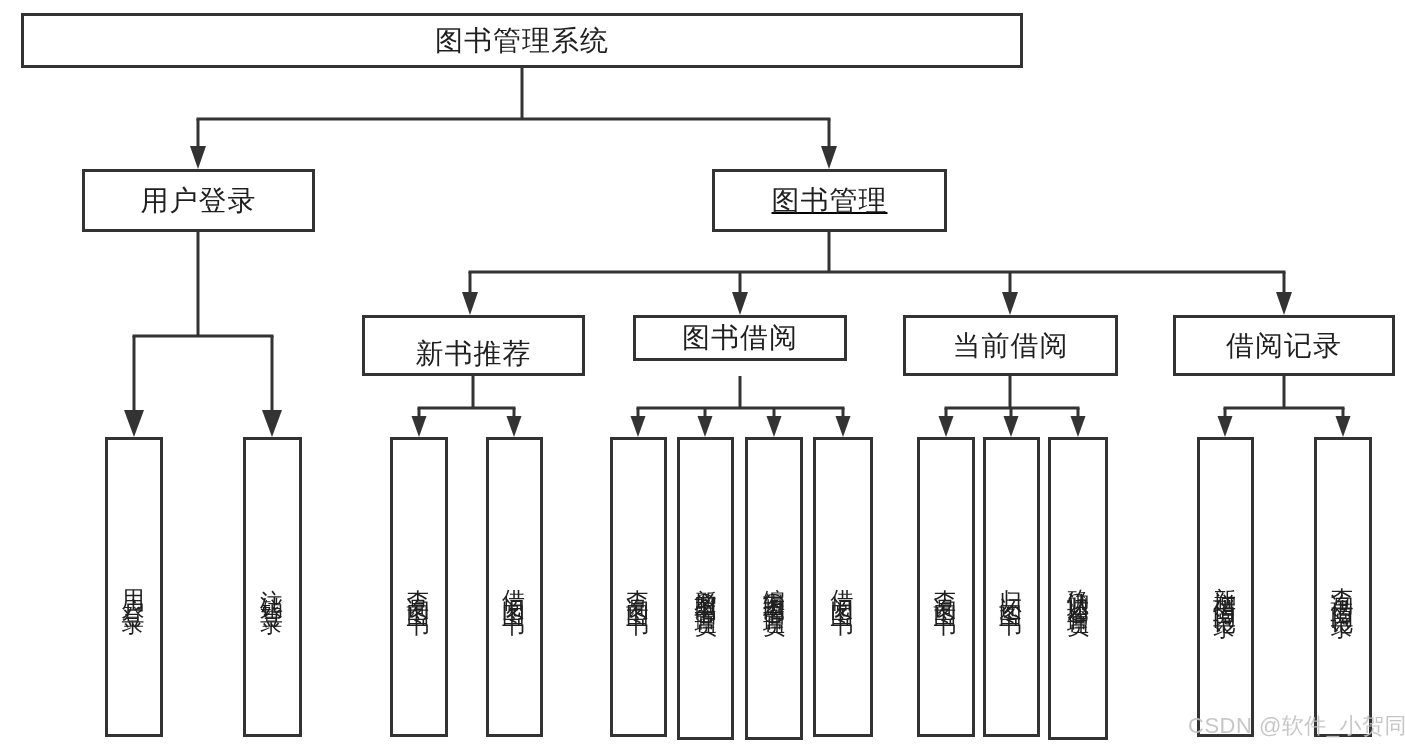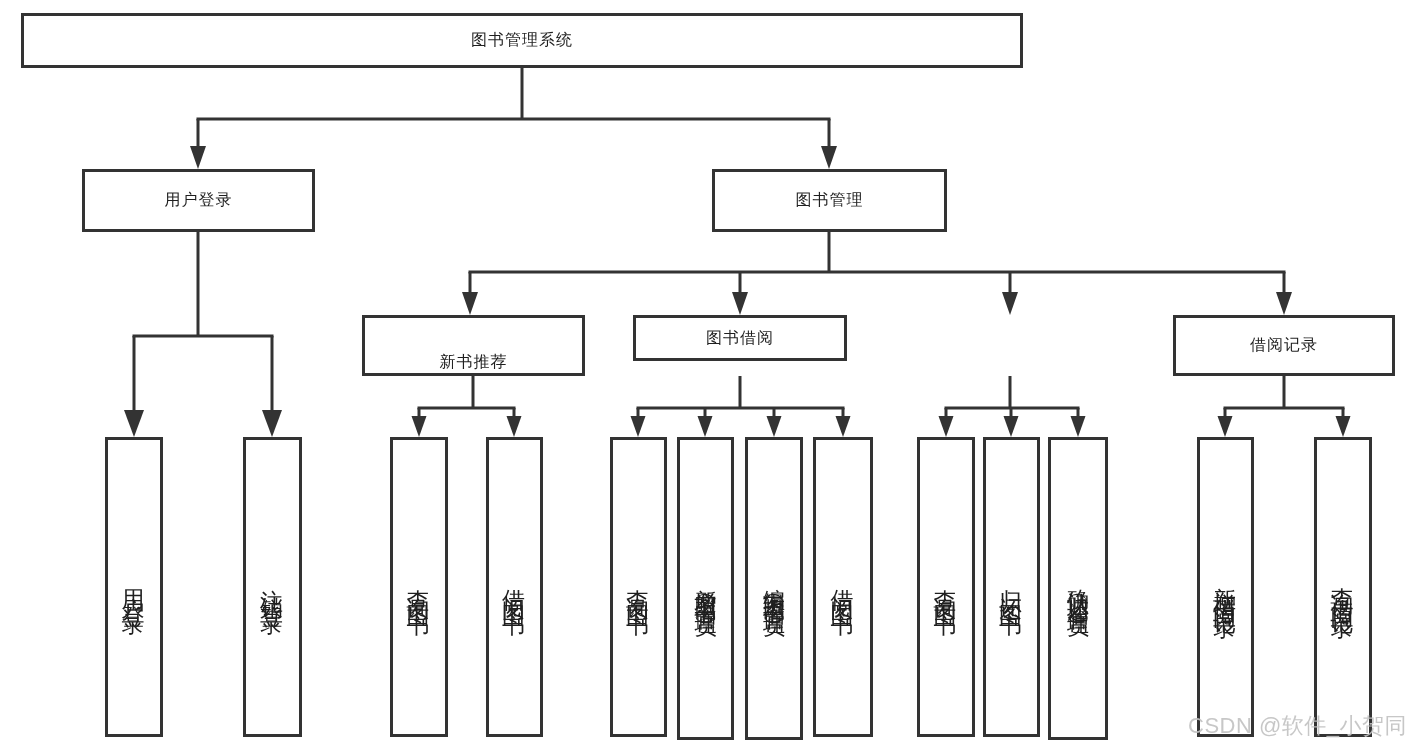--- a/index.html
+++ b/index.html
@@ -25,21 +25,21 @@
     position: absolute;
     background: #ffffff;
     border: 3px solid #333333;
     display: flex;
     align-items: center;
     justify-content: center;
     z-index: 1;
   }
 
   .hlabel {
-    font-size: 16px;
+    font-size: 28px;
     color: #1f1f1f;
     letter-spacing: 1px;
     white-space: nowrap;
   }
 
   .vlabel {
     writing-mode: vertical-rl;
     text-orientation: mixed;
     font-size: 23px;
     color: #1f1f1f;
@@ -137,30 +137,33 @@
     </g>
   </svg>
 
   <div class="node" style="left:21px; top:13px; width:1002px; height:55px;">
     <span class="hlabel">图书管理系统</span>
   </div>
 
   <div class="node" style="left:82px; top:169px; width:233px; height:63px;">
     <span class="hlabel">用户登录</span>
   </div>
-  <div class="node" style="left:712px; top:169px; width:235px; height:63px;">
+  <div class="node" style="left:712px; top:169px; width:235px; height:63px;text-decoration:underline;">
     <span class="hlabel">图书管理</span>
   </div>
 
   <div class="node" style="left:362px; top:315px; width:223px; height:61px;align-items:flex-end;">
     <span class="hlabel">新书推荐</span>
   </div>
   <div class="node" style="left:633px; top:315px; width:214px; height:46px;">
     <span class="hlabel">图书借阅</span>
   </div>
+  <div class="node" style="left:903px; top:315px; width:215px; height:61px;">
+    <span class="hlabel">当前借阅</span>
+  </div>
   <div class="node" style="left:1173px; top:315px; width:222px; height:61px;">
     <span class="hlabel">借阅记录</span>
   </div>
 
   <div class="node" style="left:105px; top:437px; width:58px; height:300px;">
     <span class="vlabel">用户登录</span>
   </div>
   <div class="node" style="left:243px; top:437px; width:59px; height:300px;">
     <span class="vlabel">注销登录</span>
   </div>

